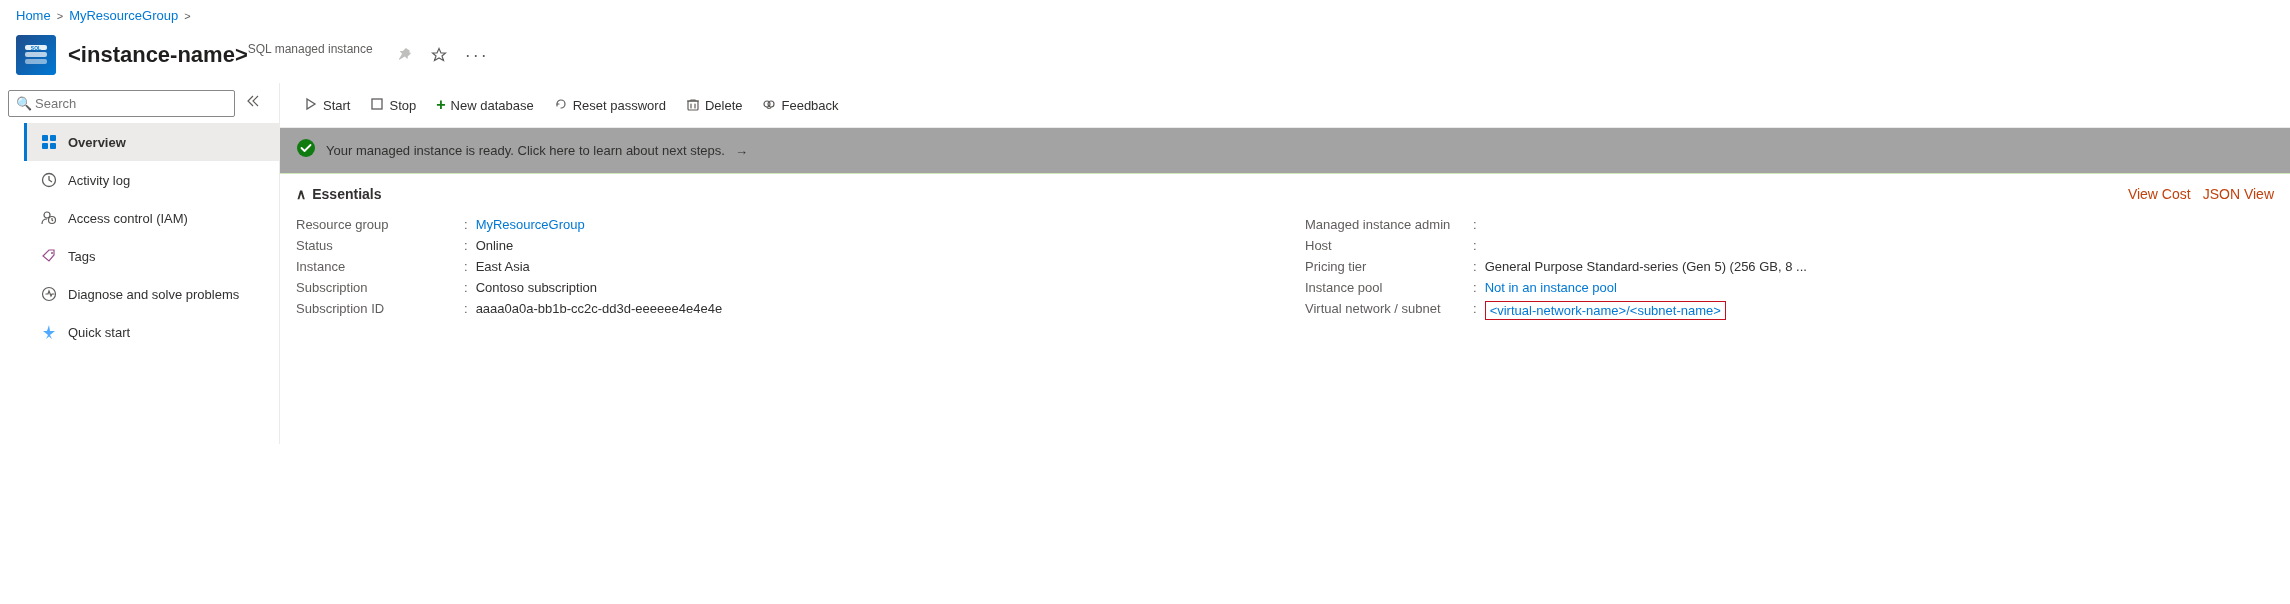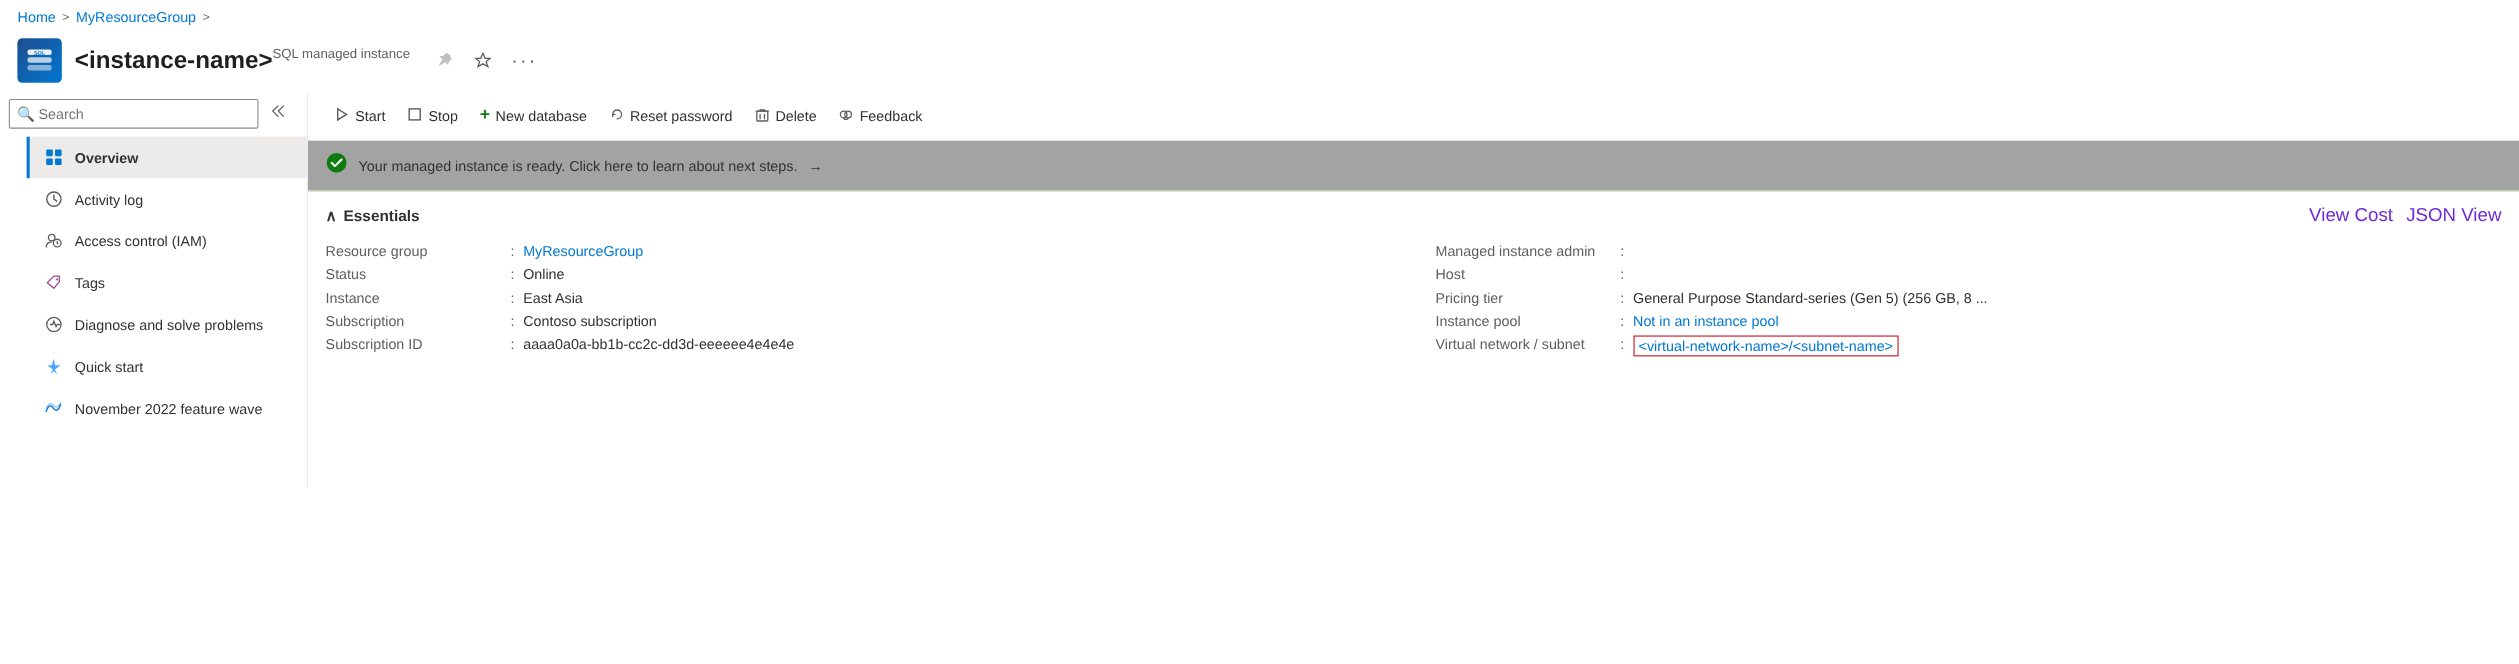--- a/index.html
+++ b/index.html
@@ -52,21 +52,21 @@
     .banner { display: flex; align-items: center; padding: 10px 16px; background: #a3a3a3; border-bottom: 1px solid #d0e8b8; gap: 10px; font-size: 13px; }
     .banner-icon { color: #107c10; font-size: 18px; }
     .banner-text { color: #323130; }
     .banner-arrow { color: #323130; }
     
     
     .essentials { padding: 12px 16px; }
     .essentials-header { display: flex; align-items: center; justify-content: space-between; margin-bottom: 12px; }
     .essentials-title { font-size: 14px; font-weight: 600; display: flex; align-items: center; gap: 6px; }
     .essentials-actions { display: flex; gap: 12px; }
-    .essentials-link { color: #6d28d9; text-decoration: none; font-size: 17px; cursor: pointer; }
+    .essentials-link { color: #c2410c; text-decoration: none; font-size: 14px; cursor: pointer; }
     
     .essentials-grid { display: grid; grid-template-columns: 1fr 1fr; gap: 4px 40px; }
     .essentials-row { display: flex; align-items: flex-start; padding: 3px 0; font-size: 13px; }
     .essentials-label { color: #605e5c; min-width: 160px; flex-shrink: 0; }
     .essentials-sep { color: #605e5c; margin: 0 8px; }
     .essentials-value { color: #323130; }
     .essentials-value-link { color: #0078d4; text-decoration: none; cursor: pointer; }
     .essentials-value-outlined { color: #0078d4; border: 1px solid #c50f1f; padding: 1px 4px; text-decoration: none; cursor: pointer; }
     
     
@@ -192,29 +192,20 @@
 
         <div class="sidebar-item">
           <div class="sidebar-item-icon">
             <svg width="16" height="16" viewBox="0 0 16 16" fill="#4faaff">
                 <path d="M8 1L6 7H2l5 4-2 4 3-2.5L11 15l-2-4 5-4H9z"></path>
               </svg>
           </div>
           <span>Quick start</span>
         </div>
 
-        <div class="sidebar-item">
-          <div class="sidebar-item-icon">
-            <svg width="16" height="16" viewBox="0 0 16 16" fill="none" stroke="#0078d4" stroke-width="1.3">
-                <path d="M1 11c1-3 2-5 4-5s3 4 5 4 3-2 4-5" stroke-linecap="round"></path>
-                <path d="M1 8c1-2 2-4 4-4s3 3 5 3 3-2 4-4" stroke-linecap="round" opacity="0.4"></path>
-              </svg>
-          </div>
-          <span>November 2022 feature wave</span>
-        </div>
       </div>
     </div>
 
     <div class="content-area">
 
       <div class="toolbar">
         <button class="toolbar-btn">
           <span class="toolbar-btn-icon">
             <svg width="14" height="14" viewBox="0 0 14 14" fill="none" stroke="#605e5c" stroke-width="1.3">
                 <polygon points="3,2 11,7 3,12" fill="none"></polygon>

